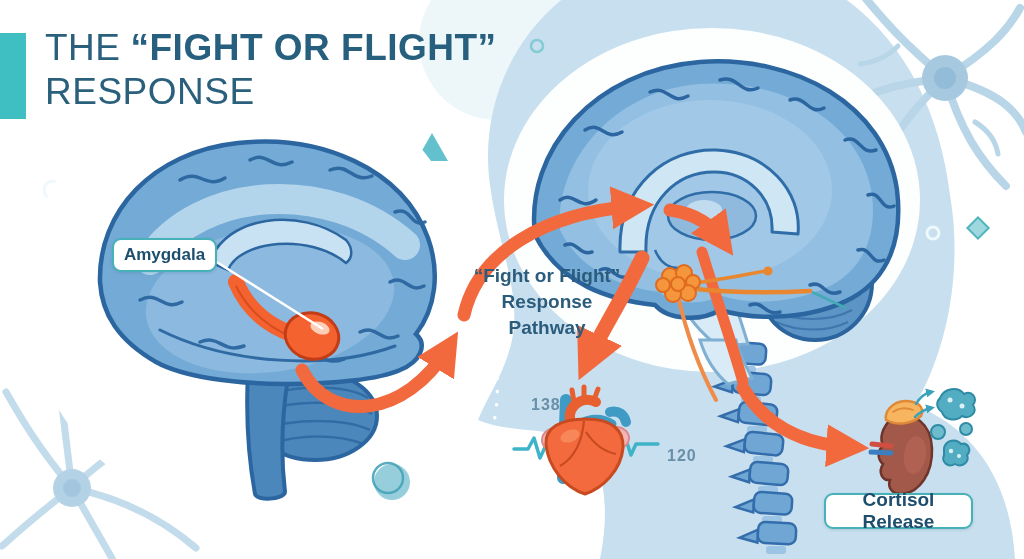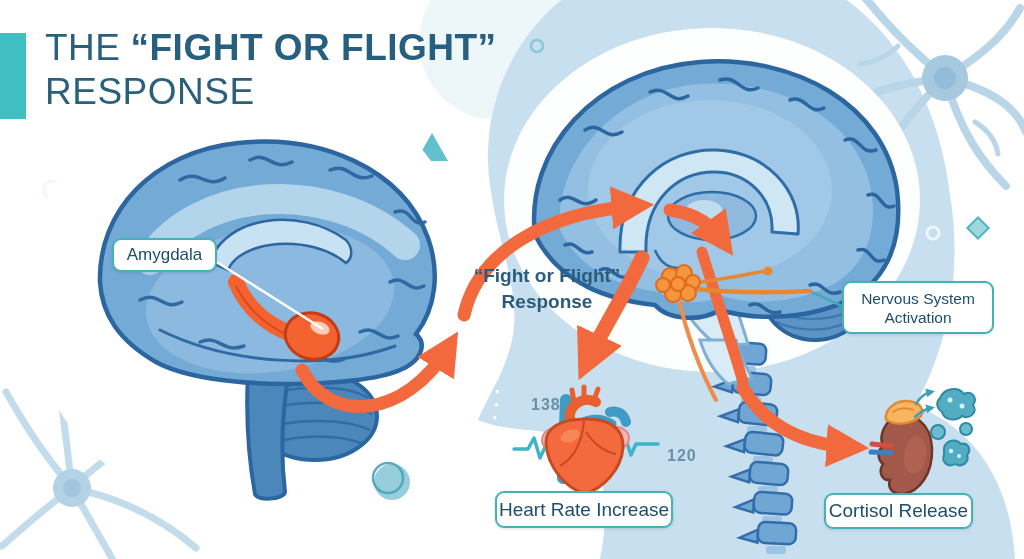--- a/index.html
+++ b/index.html
@@ -11,21 +11,21 @@
   
   .accent-bar{position:absolute;left:0;top:33px;width:26px;height:86px;background:#3fbfc1;}
   
   .title{position:absolute;left:45px;top:26px;color:#2a607c;line-height:44px;letter-spacing:.5px;}
   .title .t1{font-size:37px;font-weight:400;white-space:nowrap;}
   .title .t1 .emph{font-weight:800;color:#27607f;margin-left:10px;}
   .title .t2{font-size:37px;font-weight:400;}
   
   .callout{
     position:absolute;background:#ffffff;border:2px solid #46b1b7;border-radius:9px;
-    color:#1d4e6e;font-weight:normal;text-align:center;
+    color:#1d4e6e;font-weight:bold;text-align:center;
     display:flex;flex-direction:column;align-items:center;justify-content:center;
     box-shadow:0 1px 3px rgba(40,90,120,.18);box-sizing:border-box;
   }
   .callout-amygdala{left:112px;top:238px;width:105px;height:34px;font-size:17px;}
   .callout-nervous{left:842px;top:281px;width:152px;height:53px;font-size:15.5px;line-height:19px;}
   .callout-heart{left:495px;top:491px;width:178px;height:37px;font-size:19px;}
   .callout-cortisol{left:824px;top:493px;width:149px;height:36px;font-size:19px;}
   
   .pathway-text{
     position:absolute;left:447px;top:263px;width:200px;text-align:center;
@@ -308,31 +308,25 @@
     <div class="t2">RESPONSE</div>
   </div>
 
   <div class="callout callout-amygdala">
     <span>Amygdala</span>
   </div>
 
   <div class="pathway-text">
     <div>“Fight or Flight”</div>
     <div>Response</div>
+    <div>Pathway</div>
   </div>
 
-  <div class="callout callout-nervous">
-    <span>Nervous System</span>
-    <span>Activation</span>
-  </div>
 
   <span class="reading reading-top">138</span>
   <span class="reading reading-bottom">120</span>
 
-  <div class="callout callout-heart">
-    <span>Heart Rate Increase</span>
-  </div>
 
   <div class="callout callout-cortisol">
     <span>Cortisol Release</span>
   </div>
 
 </div>
 
 </body></html>

